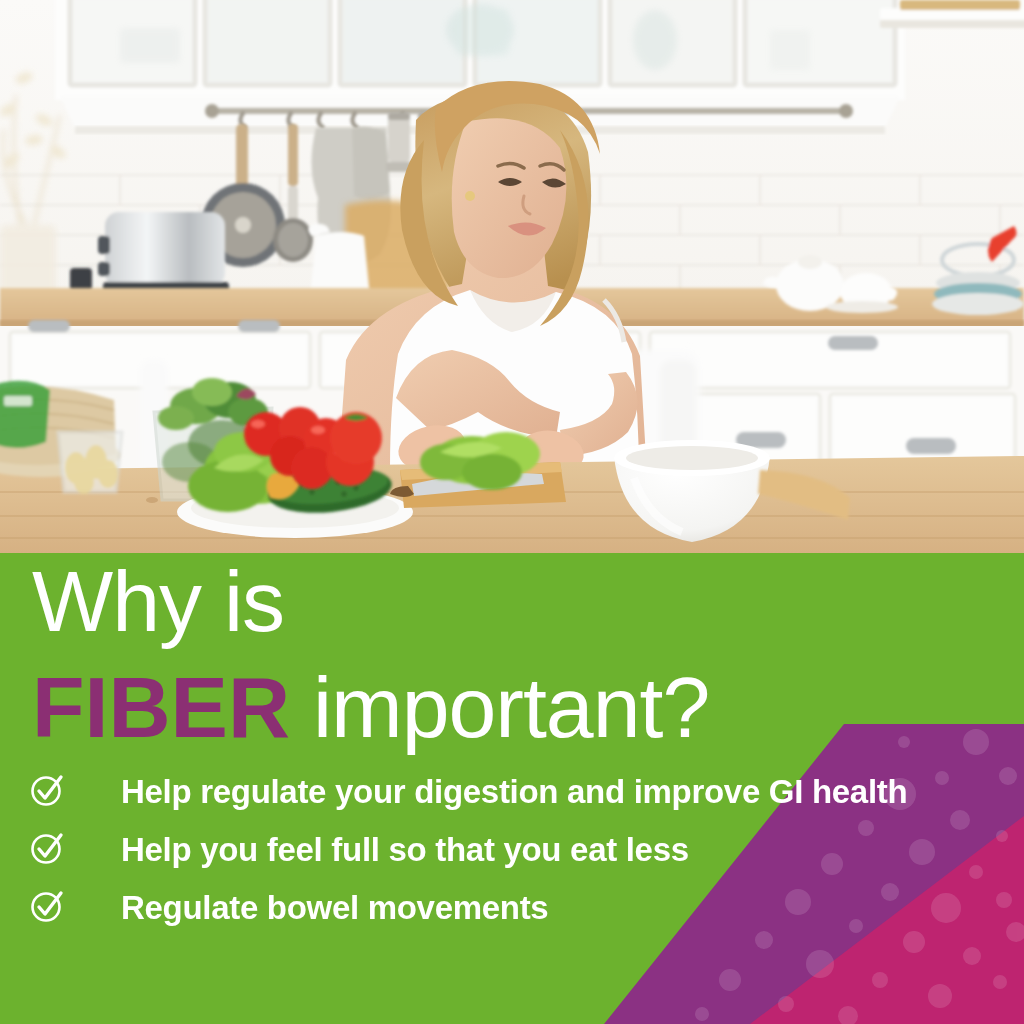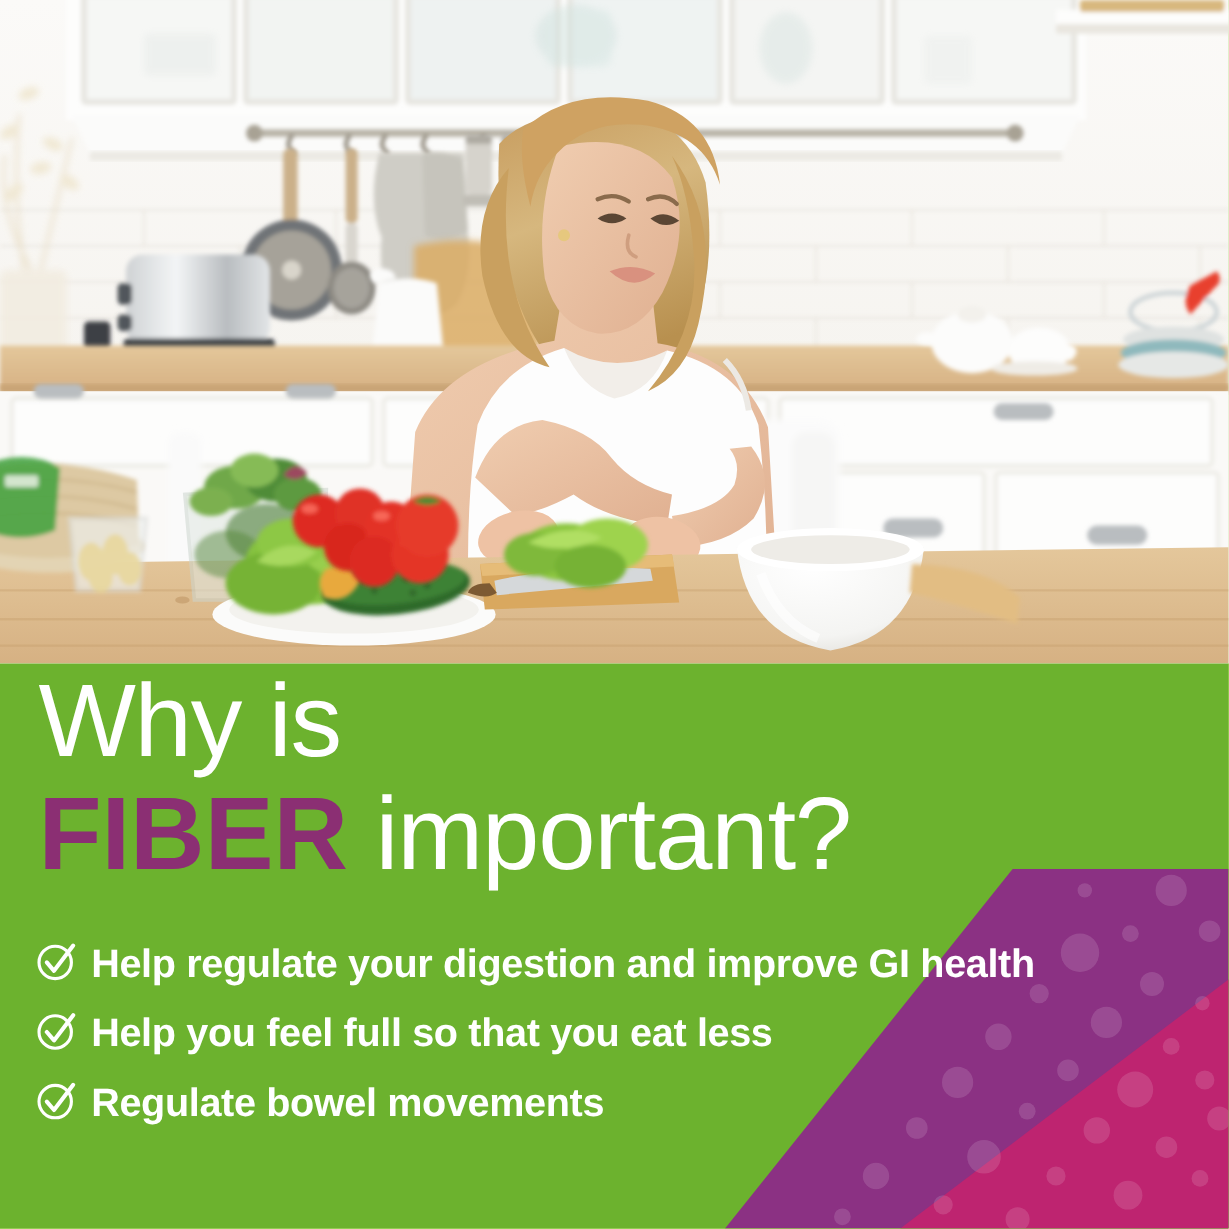--- a/index.html
+++ b/index.html
@@ -9,21 +9,21 @@
   }
   body {
     font-family: "Liberation Sans", sans-serif;
   }
 
   #poster {
     position: relative;
     width: 1024px;
     height: 1024px;
     overflow: hidden;
-    background: #84cc16;
+    background: #d946ef;
   }
 
   
   .photo {
     position: absolute;
     left: 0; top: 0;
     width: 1024px;
     height: 553px;
     overflow: hidden;
     background: #f4f1ec;
@@ -62,21 +62,21 @@
   .line1 {
     font-family: "Liberation Sans", sans-serif;
     font-weight: 300;
     font-size: 86px;
     line-height: 0.98;
     color: #ffffff;
     letter-spacing: -1px;
     white-space: nowrap;
   }
   .line2 {
-    margin-top: 10px;
+    margin-top: 22px;
     font-family: "Liberation Sans", sans-serif;
     font-size: 86px;
     line-height: 0.98;
     color: #ffffff;
     letter-spacing: -1px;
     white-space: nowrap;
     font-weight: 300;
   }
   .fiber-word {
     font-weight: 700;
@@ -90,23 +90,24 @@
 
   
   .bullets {
     position: absolute;
     left: 30px;
     top: 210px;
     width: 960px;
   }
   .bullet-row {
     display: flex;
-    align-items: flex-end;
+    align-items: center;
     height: 56px;
     margin-bottom: 2px;
+    gap: 45px;
   }
   .check-icon {
     flex: 0 0 auto;
     width: 34px;
     height: 34px;
     margin-right: 12px;
     position: relative;
     top: -1px;
   }
   .check-icon svg { display:block; overflow: visible; }

